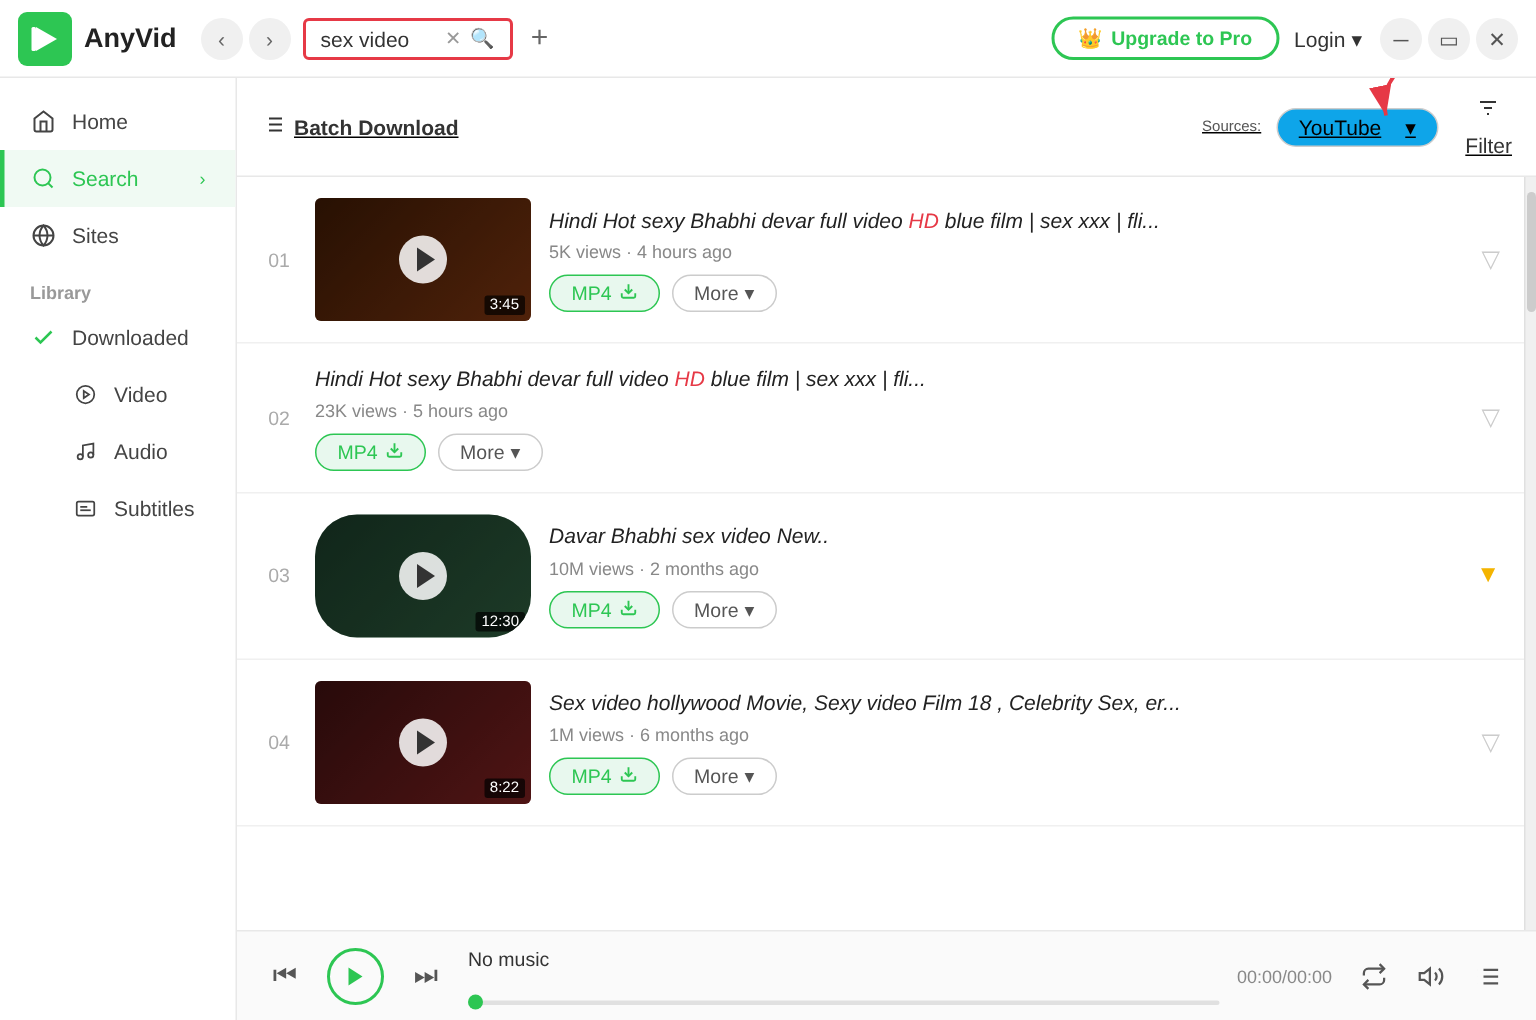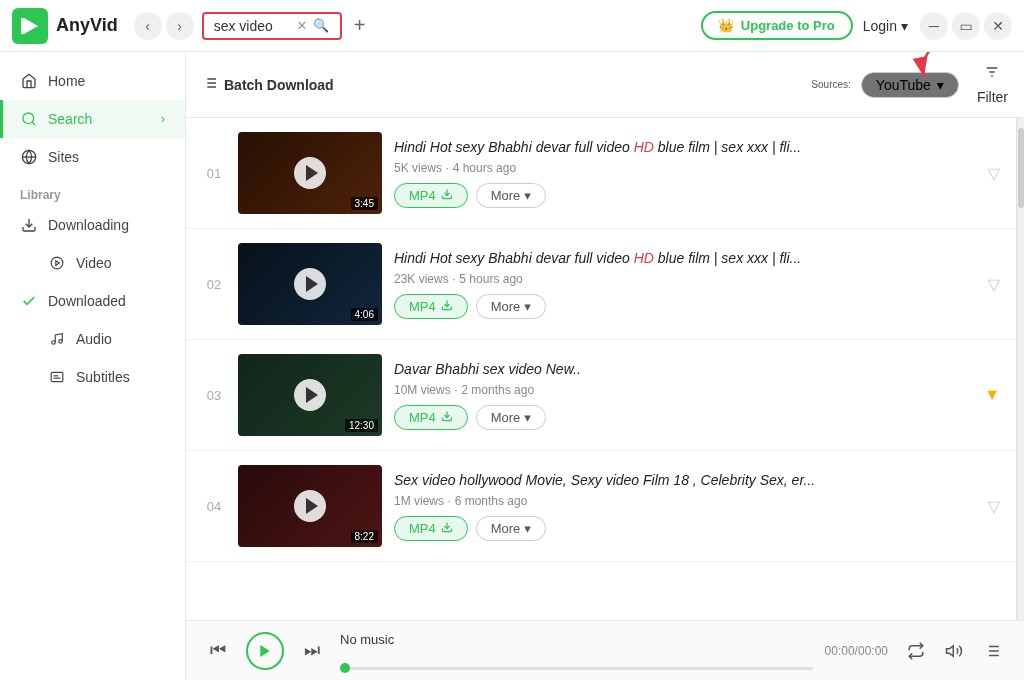--- a/index.html
+++ b/index.html
@@ -79,21 +79,21 @@
 
     
     .main-layout {
       display: flex;
       flex: 1;
       overflow: hidden;
     }
 
     
     .sidebar {
-      width: 186px;
+      width: 158px;
       background: #fff;
       border-right: 1px solid #e8e8e8;
       padding: 10px 0;
       flex-shrink: 0;
       overflow-y: auto;
     }
     .sidebar-item {
       display: flex; align-items: center;
       padding: 10px 20px;
       cursor: pointer;
@@ -122,31 +122,32 @@
       overflow: hidden;
     }
 
     
     .content-header {
       display: flex; align-items: center;
       padding: 12px 16px;
       border-bottom: 1px solid #e8e8e8;
       flex-shrink: 0;
       gap: 10px;
+      text-decoration: underline;
     }
     .batch-btn {
       display: flex; align-items: center; gap: 6px;
       background: none; border: none; cursor: pointer;
       font-size: 14px; font-weight: 600; color: #333;
     }
     .sources-label { font-size: 10px; color: #555; margin-left: auto; }
     .sources-select {
       border: 1px solid #ccc; border-radius: 20px;
       padding: 4px 14px; font-size: 14px; cursor: pointer;
-      background: #737373; display: flex; align-items: center; gap: 6px;
+      background: #0ea5e9; display: flex; align-items: center; gap: 16px;
       position: relative;
     }
     .filter-btn {
       display: flex; align-items: center; gap: 6px;
       background: none; border: none; cursor: pointer;
       font-size: 14px; color: #333; margin-left: 8px; flex-direction: column;
     }
 
     
     .results-list {
@@ -329,48 +330,38 @@
           <circle cx="12" cy="12" r="10"></circle>
           <line x1="2" y1="12" x2="22" y2="12"></line>
           <path d="M12 2a15.3 15.3 0 014 10 15.3 15.3 0 01-4 10 15.3 15.3 0 01-4-10 15.3 15.3 0 014-10z"></path>
         </svg>
       </span>
       <span>Sites</span>
     </div>
 
     <div class="sidebar-section">Library</div>
 
+
     <div class="sidebar-item">
       <span class="sidebar-icon">
-        <svg width="16" height="16" viewBox="0 0 24 24" fill="none" stroke="currentColor" stroke-width="2">
-          <path d="M21 15v4a2 2 0 01-2 2H5a2 2 0 01-2-2v-4"></path>
-          <polyline points="7 10 12 15 17 10"></polyline>
-          <line x1="12" y1="15" x2="12" y2="3"></line>
+        <svg width="16" height="16" viewBox="0 0 24 24" fill="none" stroke="#2dc653" stroke-width="2.5">
+          <polyline points="20 6 9 17 4 12"></polyline>
         </svg>
       </span>
-      <span>Downloading</span>
+      <span>Downloaded</span>
     </div>
 
     <div class="sidebar-item sidebar-sub">
       <span class="sidebar-icon">
         <svg width="14" height="14" viewBox="0 0 24 24" fill="none" stroke="currentColor" stroke-width="2">
           <circle cx="12" cy="12" r="10"></circle>
           <polygon points="10 8 16 12 10 16 10 8"></polygon>
         </svg>
       </span>
       <span>Video</span>
-    </div>
-
-    <div class="sidebar-item">
-      <span class="sidebar-icon">
-        <svg width="16" height="16" viewBox="0 0 24 24" fill="none" stroke="#2dc653" stroke-width="2.5">
-          <polyline points="20 6 9 17 4 12"></polyline>
-        </svg>
-      </span>
-      <span>Downloaded</span>
     </div>
 
     <div class="sidebar-item sidebar-sub">
       <span class="sidebar-icon">
         <svg width="14" height="14" viewBox="0 0 24 24" fill="none" stroke="currentColor" stroke-width="2">
           <path d="M9 18V5l12-2v13"></path>
           <circle cx="6" cy="18" r="3"></circle>
           <circle cx="18" cy="16" r="3"></circle>
         </svg>
       </span>
@@ -469,26 +460,20 @@
           <span>▾</span>
         </button>
       </div>
     </div>
     <span class="result-fav">
       ▽
     </span>
   </div>
           <div class="result-item">
     <span class="result-num">02</span>
-    <div class="result-thumb" style="background: linear-gradient(135deg, #0d1b2a, #1a3a5c);">
-      <div class="thumb-overlay">
-        <div class="play-icon"></div>
-      </div>
-      <div class="thumb-duration">4:06</div>
-    </div>
     <div class="result-info">
       <div class="result-title">Hindi Hot sexy Bhabhi devar full video <span class="highlight">HD</span> blue film | sex xxx | fli...</div>
       <div class="result-meta">23K views · 5 hours ago</div>
       <div class="result-actions">
         <button class="mp4-btn">
           <span>MP4</span>
           <span>
             <svg width="12" height="12" viewBox="0 0 24 24" fill="none" stroke="#2dc653" stroke-width="2.5">
               <path d="M21 15v4a2 2 0 01-2 2H5a2 2 0 01-2-2v-4"></path>
               <polyline points="7 10 12 15 17 10"></polyline>
@@ -501,21 +486,21 @@
           <span>▾</span>
         </button>
       </div>
     </div>
     <span class="result-fav">
       ▽
     </span>
   </div>
           <div class="result-item">
     <span class="result-num">03</span>
-    <div class="result-thumb" style="background: linear-gradient(135deg, #1a3a28, #2d5a3d);">
+    <div class="result-thumb" style="background: linear-gradient(135deg, #1a3a28, #2d5a3d); border-radius: 28px;">
       <div class="thumb-overlay">
         <div class="play-icon"></div>
       </div>
       <div class="thumb-duration">12:30</div>
     </div>
     <div class="result-info">
       <div class="result-title">Davar Bhabhi sex video New..</div>
       <div class="result-meta">10M views · 2 months ago</div>
       <div class="result-actions">
         <button class="mp4-btn">

